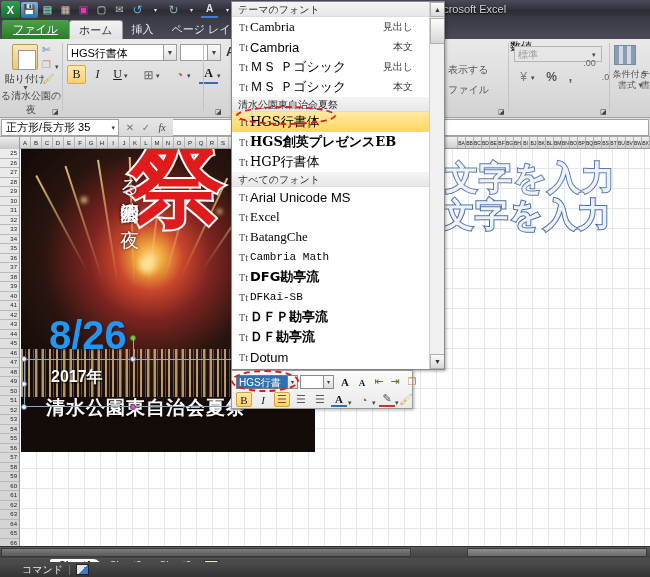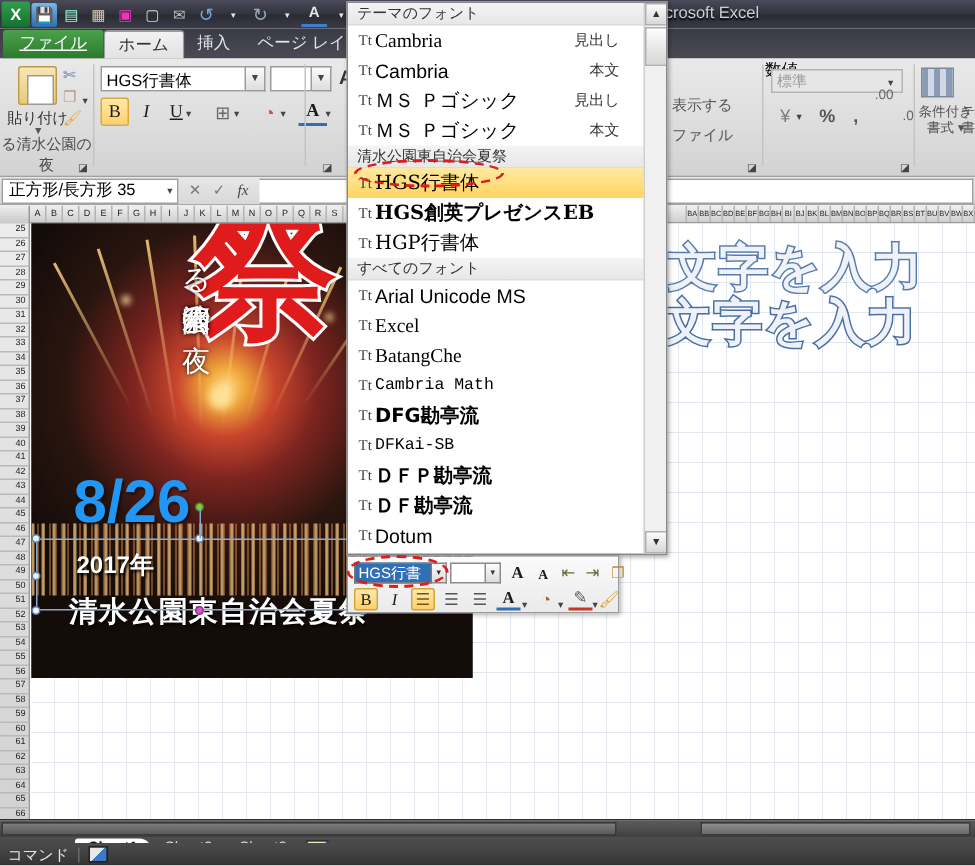--- a/index.html
+++ b/index.html
@@ -359,21 +359,21 @@
   .stab.active {
     background:#fff; color:#111; font-weight:bold;
     border-radius:2px 8px 0 0;
   }
   .statusbar {
     position:absolute; left:0; top:562px; width:650px; height:15px;
     background:linear-gradient(to bottom,#4b4b4b,#343434);
     display:flex; align-items:center;
     font-size:10px; color:#e8e8e8;
   }
-  .sb-pad { padding-left:5px; }
+  .sb-pad { padding-left:22px; }
   .sb-vsep { width:1px; height:10px; background:#6a6a6a; margin:0 6px; }
   .sb-icon {
     width:13px; height:11px;
     background:linear-gradient(135deg,#e8e8e8 50%,#3b7ac7 50%);
     border:1px solid #222;
   }
 </style>
 </head>
 <body>
 

